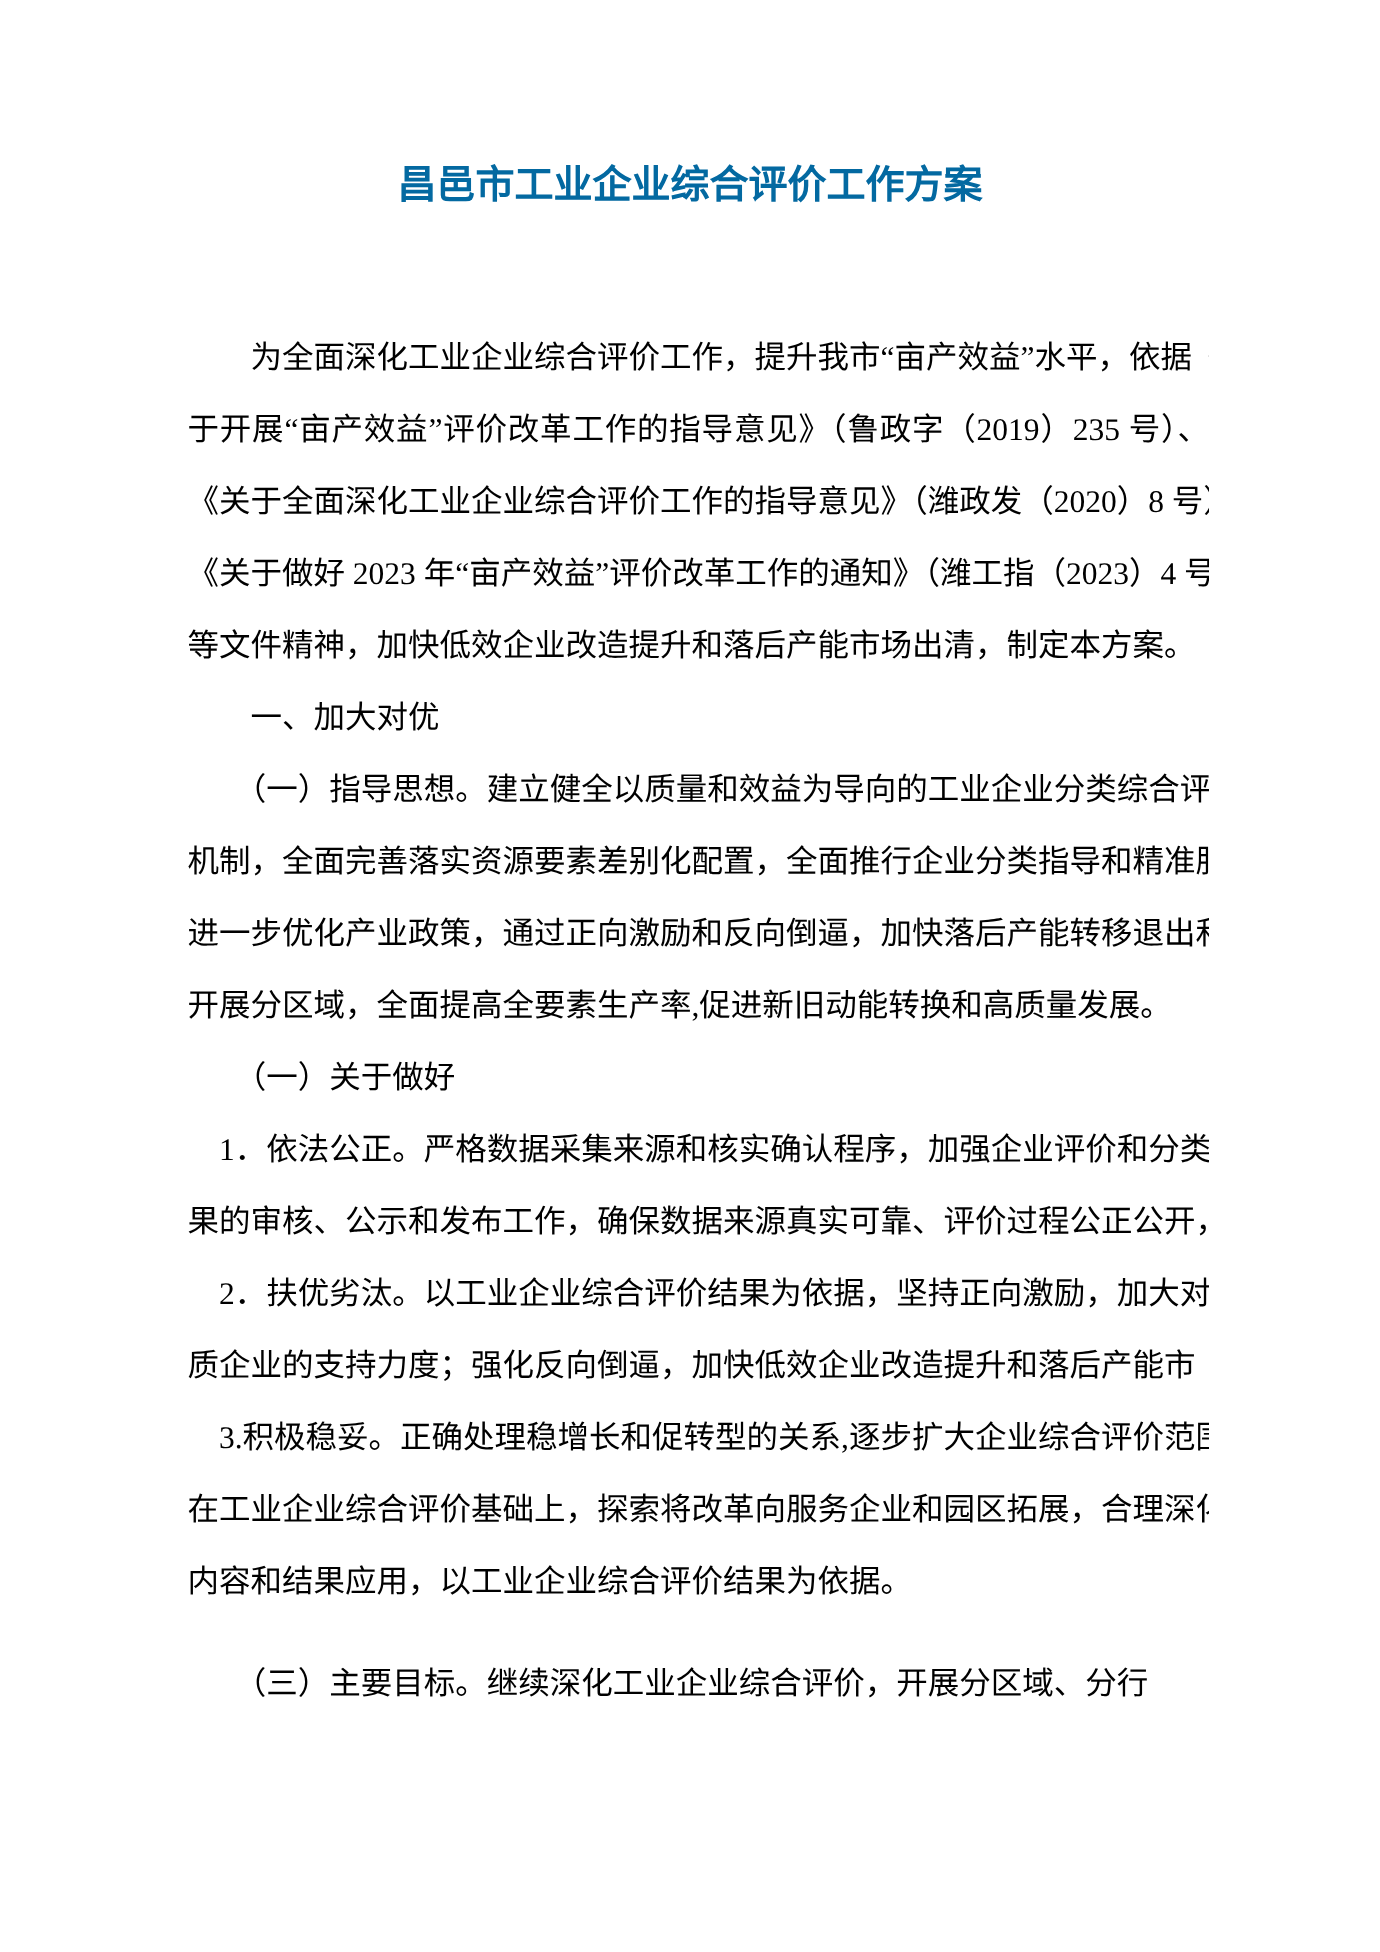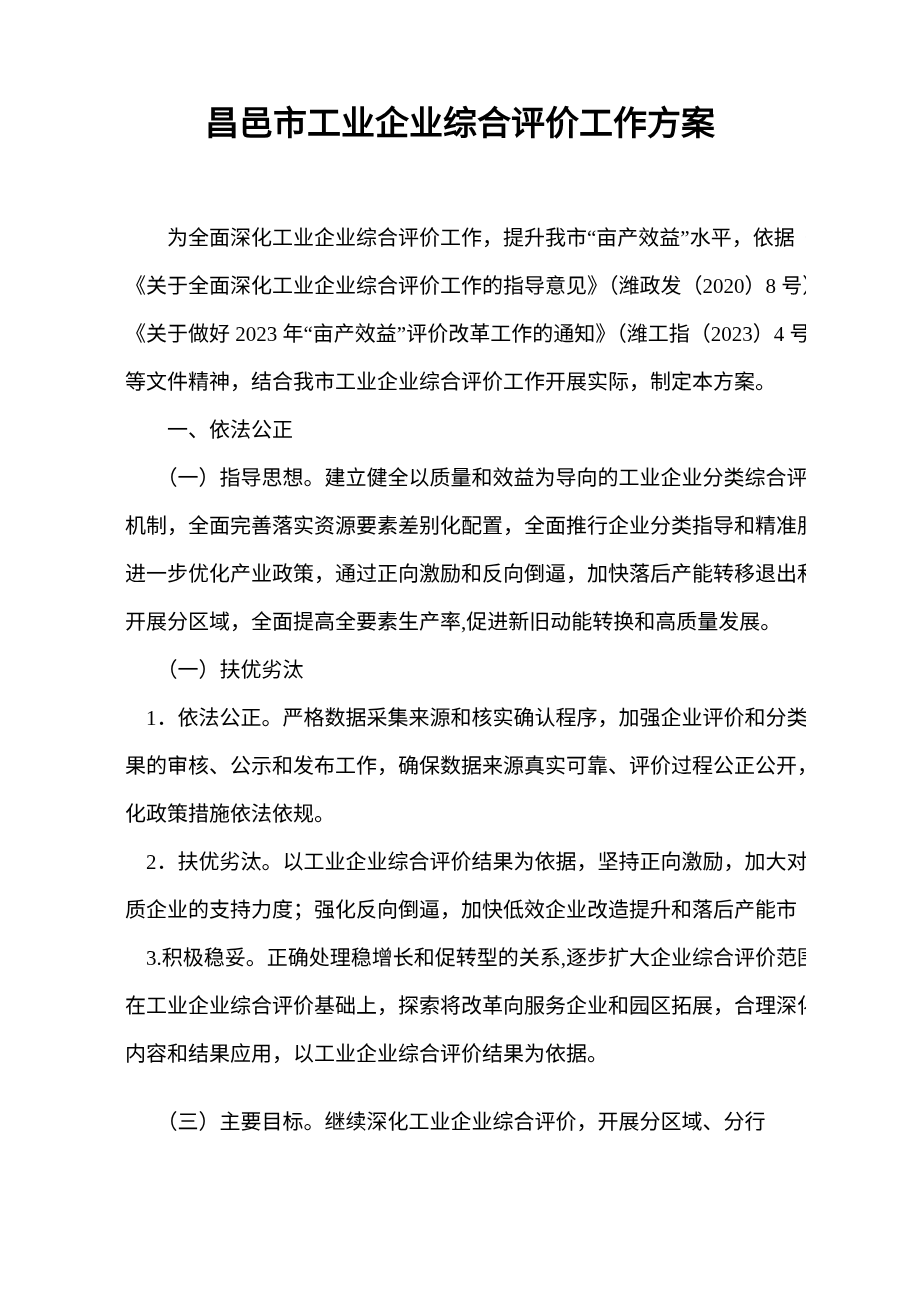--- a/index.html
+++ b/index.html
@@ -20,24 +20,24 @@
     color: #000000;
   }
   .doc-title {
     position: absolute;
     top: 98px;
     left: 0;
     right: 0;
     text-align: center;
     font-family: "Liberation Sans", "DejaVu Sans", sans-serif;
     font-weight: 700;
-    font-size: 34px;
+    font-size: 26px;
     line-height: 50px;
     letter-spacing: 0px;
-    color: #000000;
+    color: #0369a1;
     white-space: nowrap;
   }
   .doc-body {
     position: absolute;
     top: 214px;
     left: 125px;
     width: 681px;
     font-family: "Liberation Serif", "DejaVu Serif", serif;
     font-size: 21px;
     color: #000000;
@@ -64,40 +64,40 @@
   }
 </style>
 </head>
 <body>
 
 <div class="page">
   <div class="doc-title">昌邑市工业企业综合评价工作方案</div>
   <div class="doc-body">
       <div class="para">
         <div class="line">　　为全面深化工业企业综合评价工作，提升我市“亩产效益”水平，依据《关</div>
+        <div class="line">于开展“亩产效益”评价改革工作的指导意见》（鲁政字（2019）235 号）、</div>
         <div class="line">《关于全面深化工业企业综合评价工作的指导意见》（潍政发（2020）8 号）和</div>
         <div class="line">《关于做好 2023 年“亩产效益”评价改革工作的通知》（潍工指（2023）4 号）</div>
-        <div class="line line-last">等文件精神，结合我市工业企业综合评价工作开展实际，制定本方案。</div>
+        <div class="line line-last">等文件精神，加快低效企业改造提升和落后产能市场出清，制定本方案。</div>
       </div>
       <div class="para">
-        <div class="line line-last">　　一、依法公正</div>
+        <div class="line line-last">　　一、加大对优</div>
       </div>
       <div class="para">
         <div class="line">　　（一）指导思想。建立健全以质量和效益为导向的工业企业分类综合评价</div>
         <div class="line">机制，全面完善落实资源要素差别化配置，全面推行企业分类指导和精准服务，</div>
         <div class="line">进一步优化产业政策，通过正向激励和反向倒逼，加快落后产能转移退出和低效</div>
         <div class="line line-last">开展分区域，全面提高全要素生产率,促进新旧动能转换和高质量发展。</div>
       </div>
       <div class="para">
-        <div class="line line-last">　　（一）扶优劣汰</div>
+        <div class="line line-last">　　（一）关于做好</div>
       </div>
       <div class="para">
         <div class="line">　1．依法公正。严格数据采集来源和核实确认程序，加强企业评价和分类结</div>
         <div class="line">果的审核、公示和发布工作，确保数据来源真实可靠、评价过程公正公开，差别</div>
-        <div class="line line-last">化政策措施依法依规。</div>
       </div>
       <div class="para">
         <div class="line">　2．扶优劣汰。以工业企业综合评价结果为依据，坚持正向激励，加大对优</div>
         <div class="line line-last">质企业的支持力度；强化反向倒逼，加快低效企业改造提升和落后产能市场出清。</div>
       </div>
       <div class="para">
         <div class="line">　3.积极稳妥。正确处理稳增长和促转型的关系,逐步扩大企业综合评价范围,</div>
         <div class="line">在工业企业综合评价基础上，探索将改革向服务企业和园区拓展，合理深化评价</div>
         <div class="line line-last">内容和结果应用，以工业企业综合评价结果为依据。</div>
       </div>

